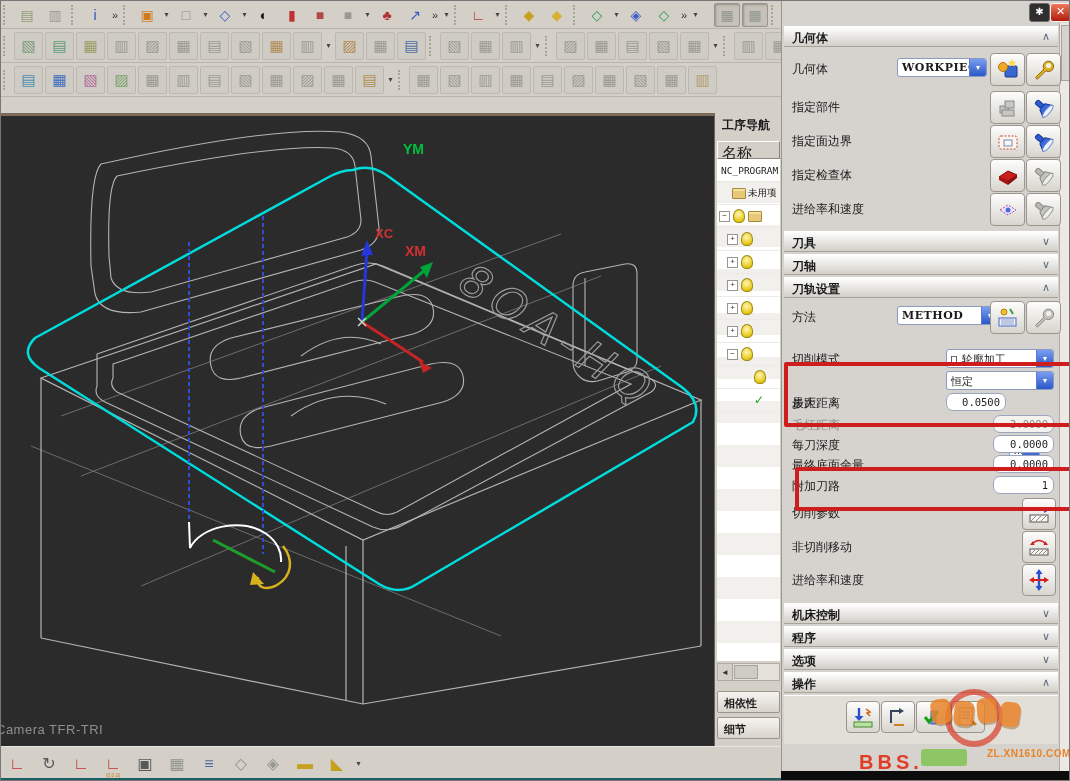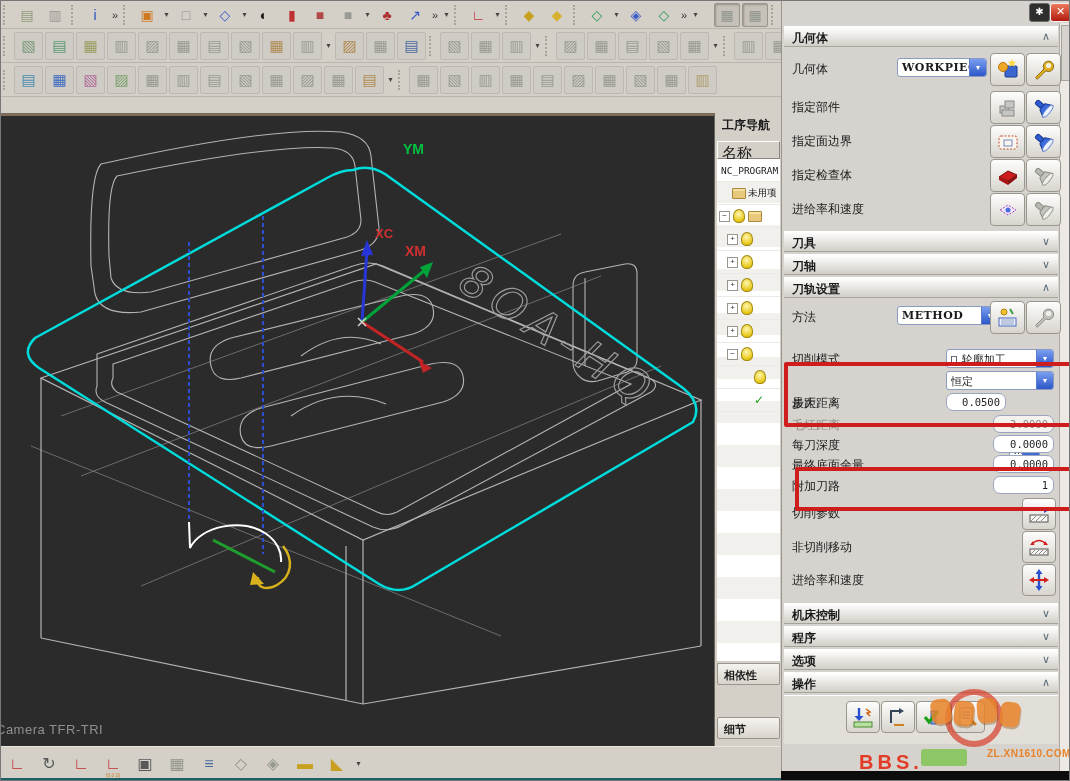--- a/index.html
+++ b/index.html
@@ -459,21 +459,21 @@
           <span class="bulb"></span>
         </div>
         <div class="trow2" style="padding-left: 34px;">
           <span class="chk">✓</span>
         </div>
       </div>
     <div class="hscroll">
       <div class="hs-btn">◄</div>
       <div class="hs-thumb"></div>
     </div>
-    <div class="nav-tab" style="top:550px;">相依性</div>
+    <div class="nav-tab" style="top:578px;">相依性</div>
     <div class="nav-tab" style="top:604px;">细节</div>
   </div>
 
   <div class="btoolbar" id="rowB">
       <div class="tb-ic">
         <span style="color: rgb(194, 48, 48);">∟</span>
       </div>
       <div class="tb-ic">
         <span style="color: rgb(86, 88, 90);">↻</span>
       </div>

